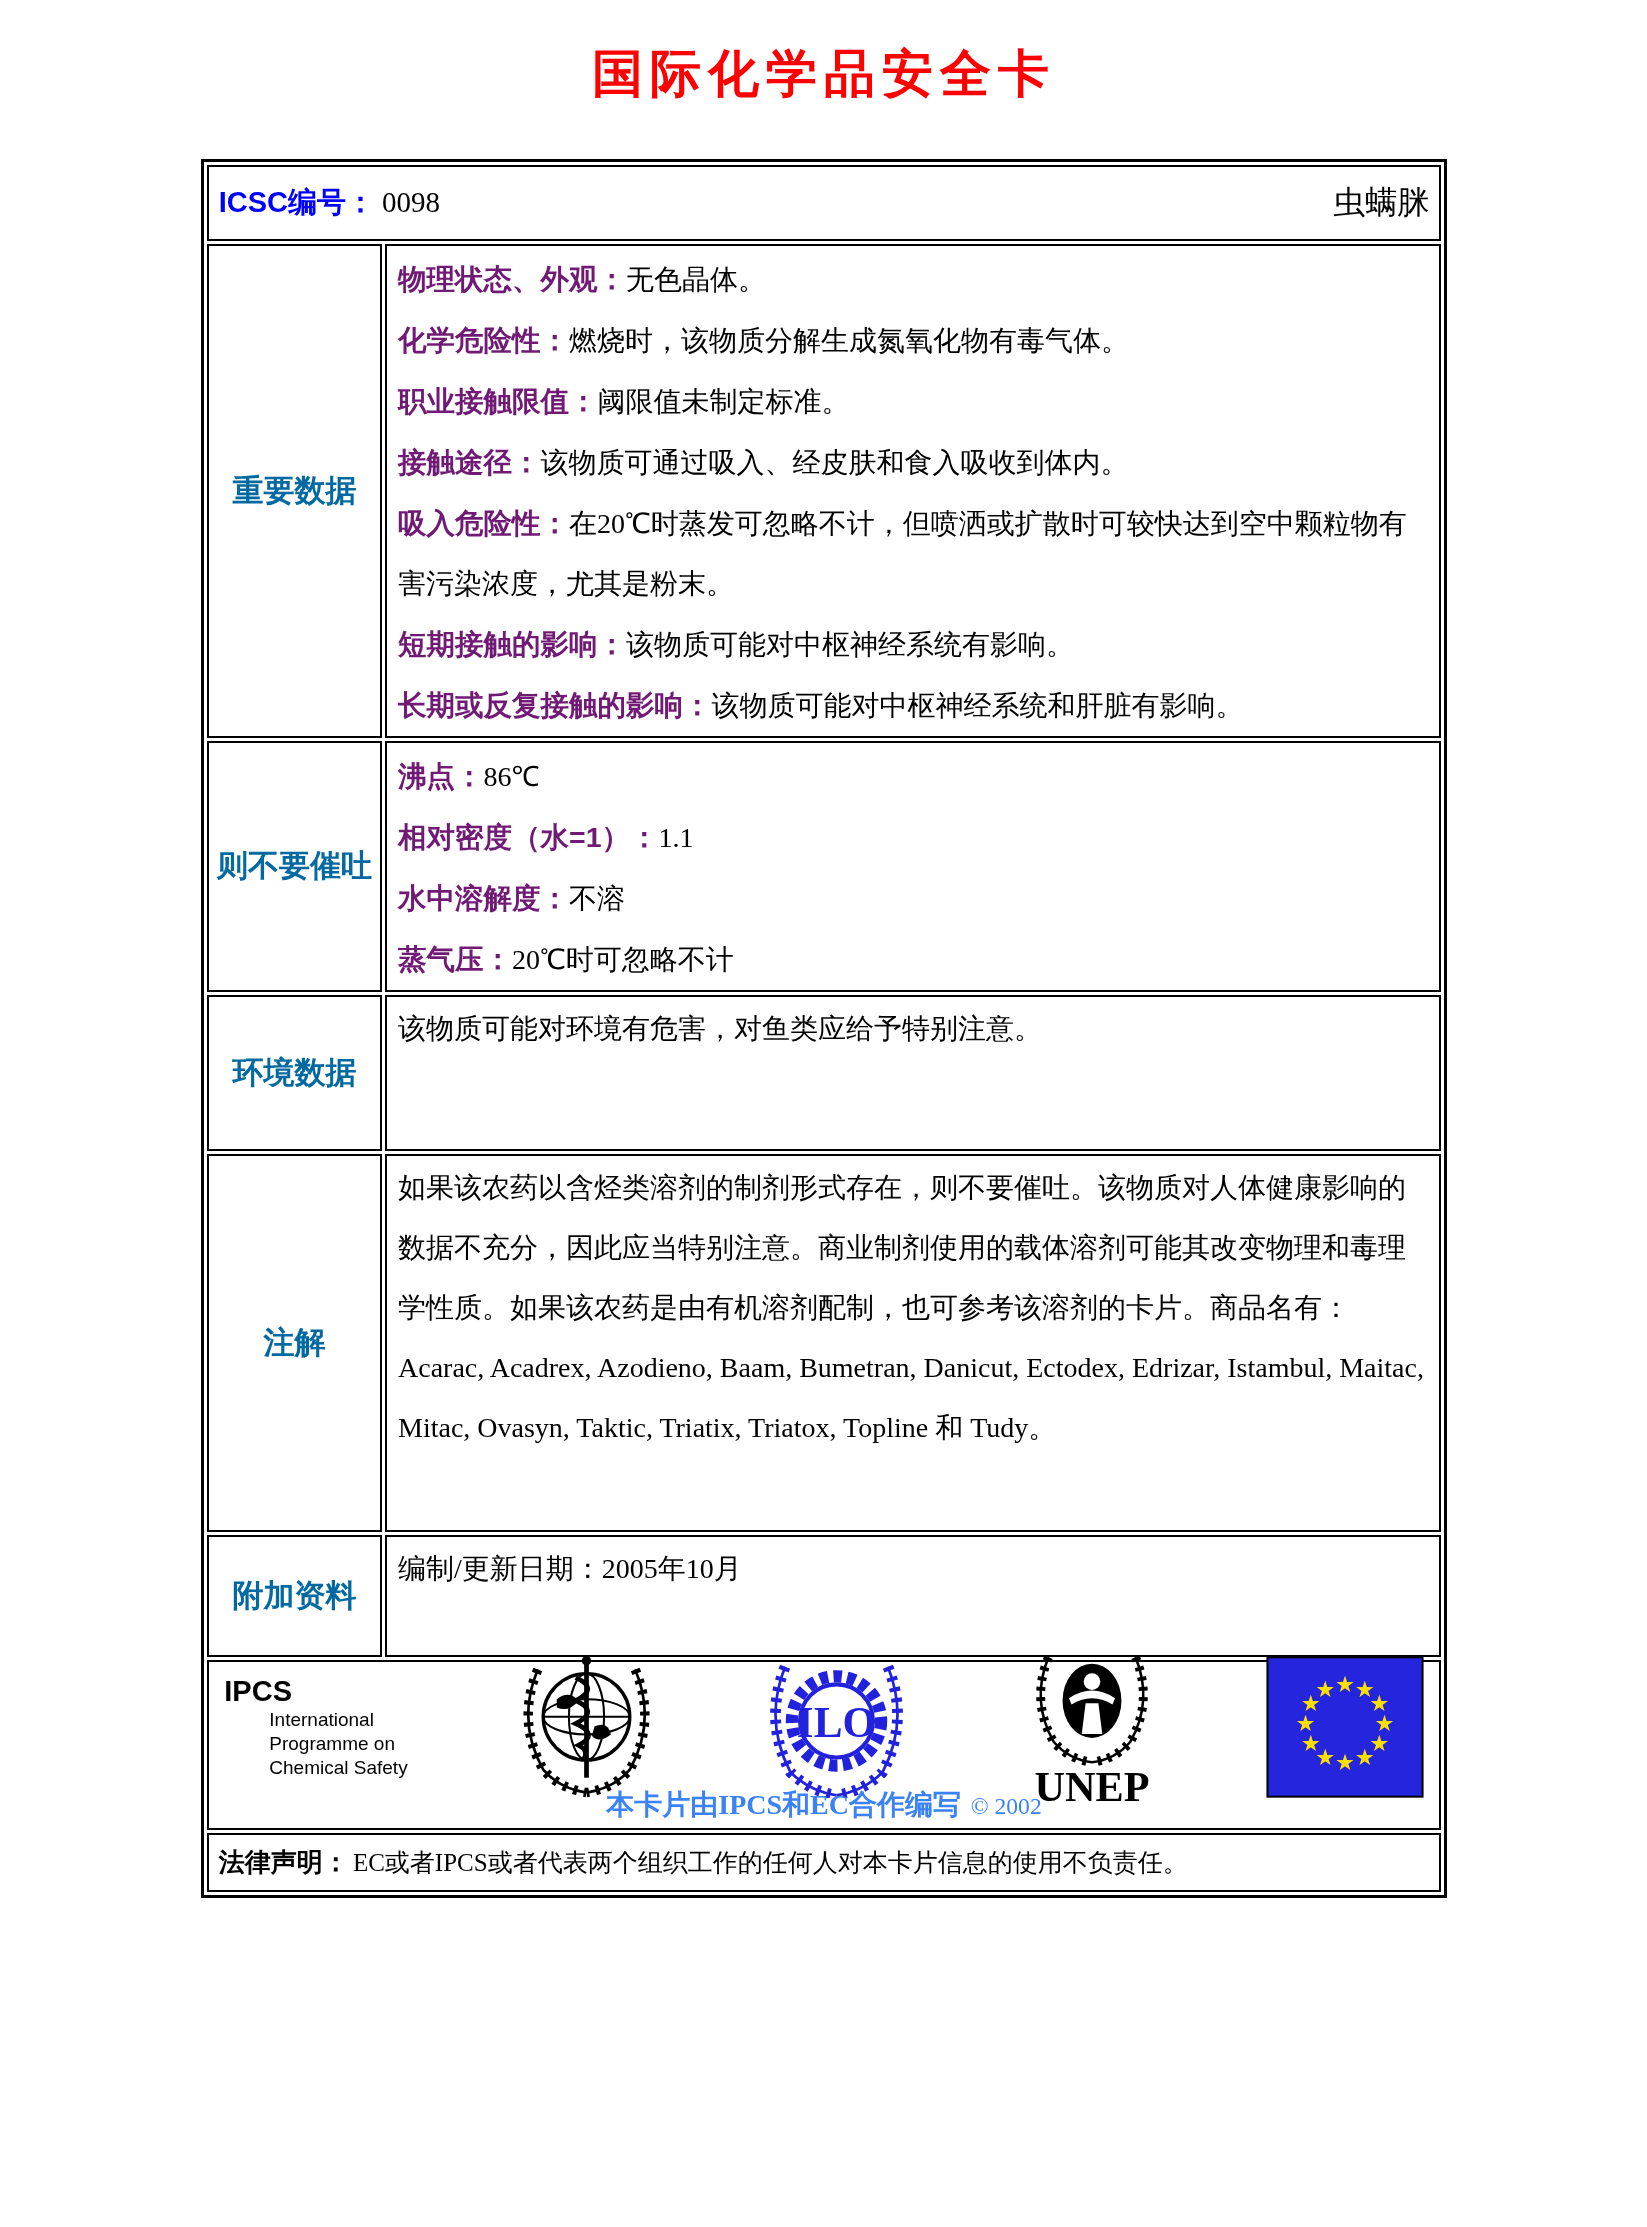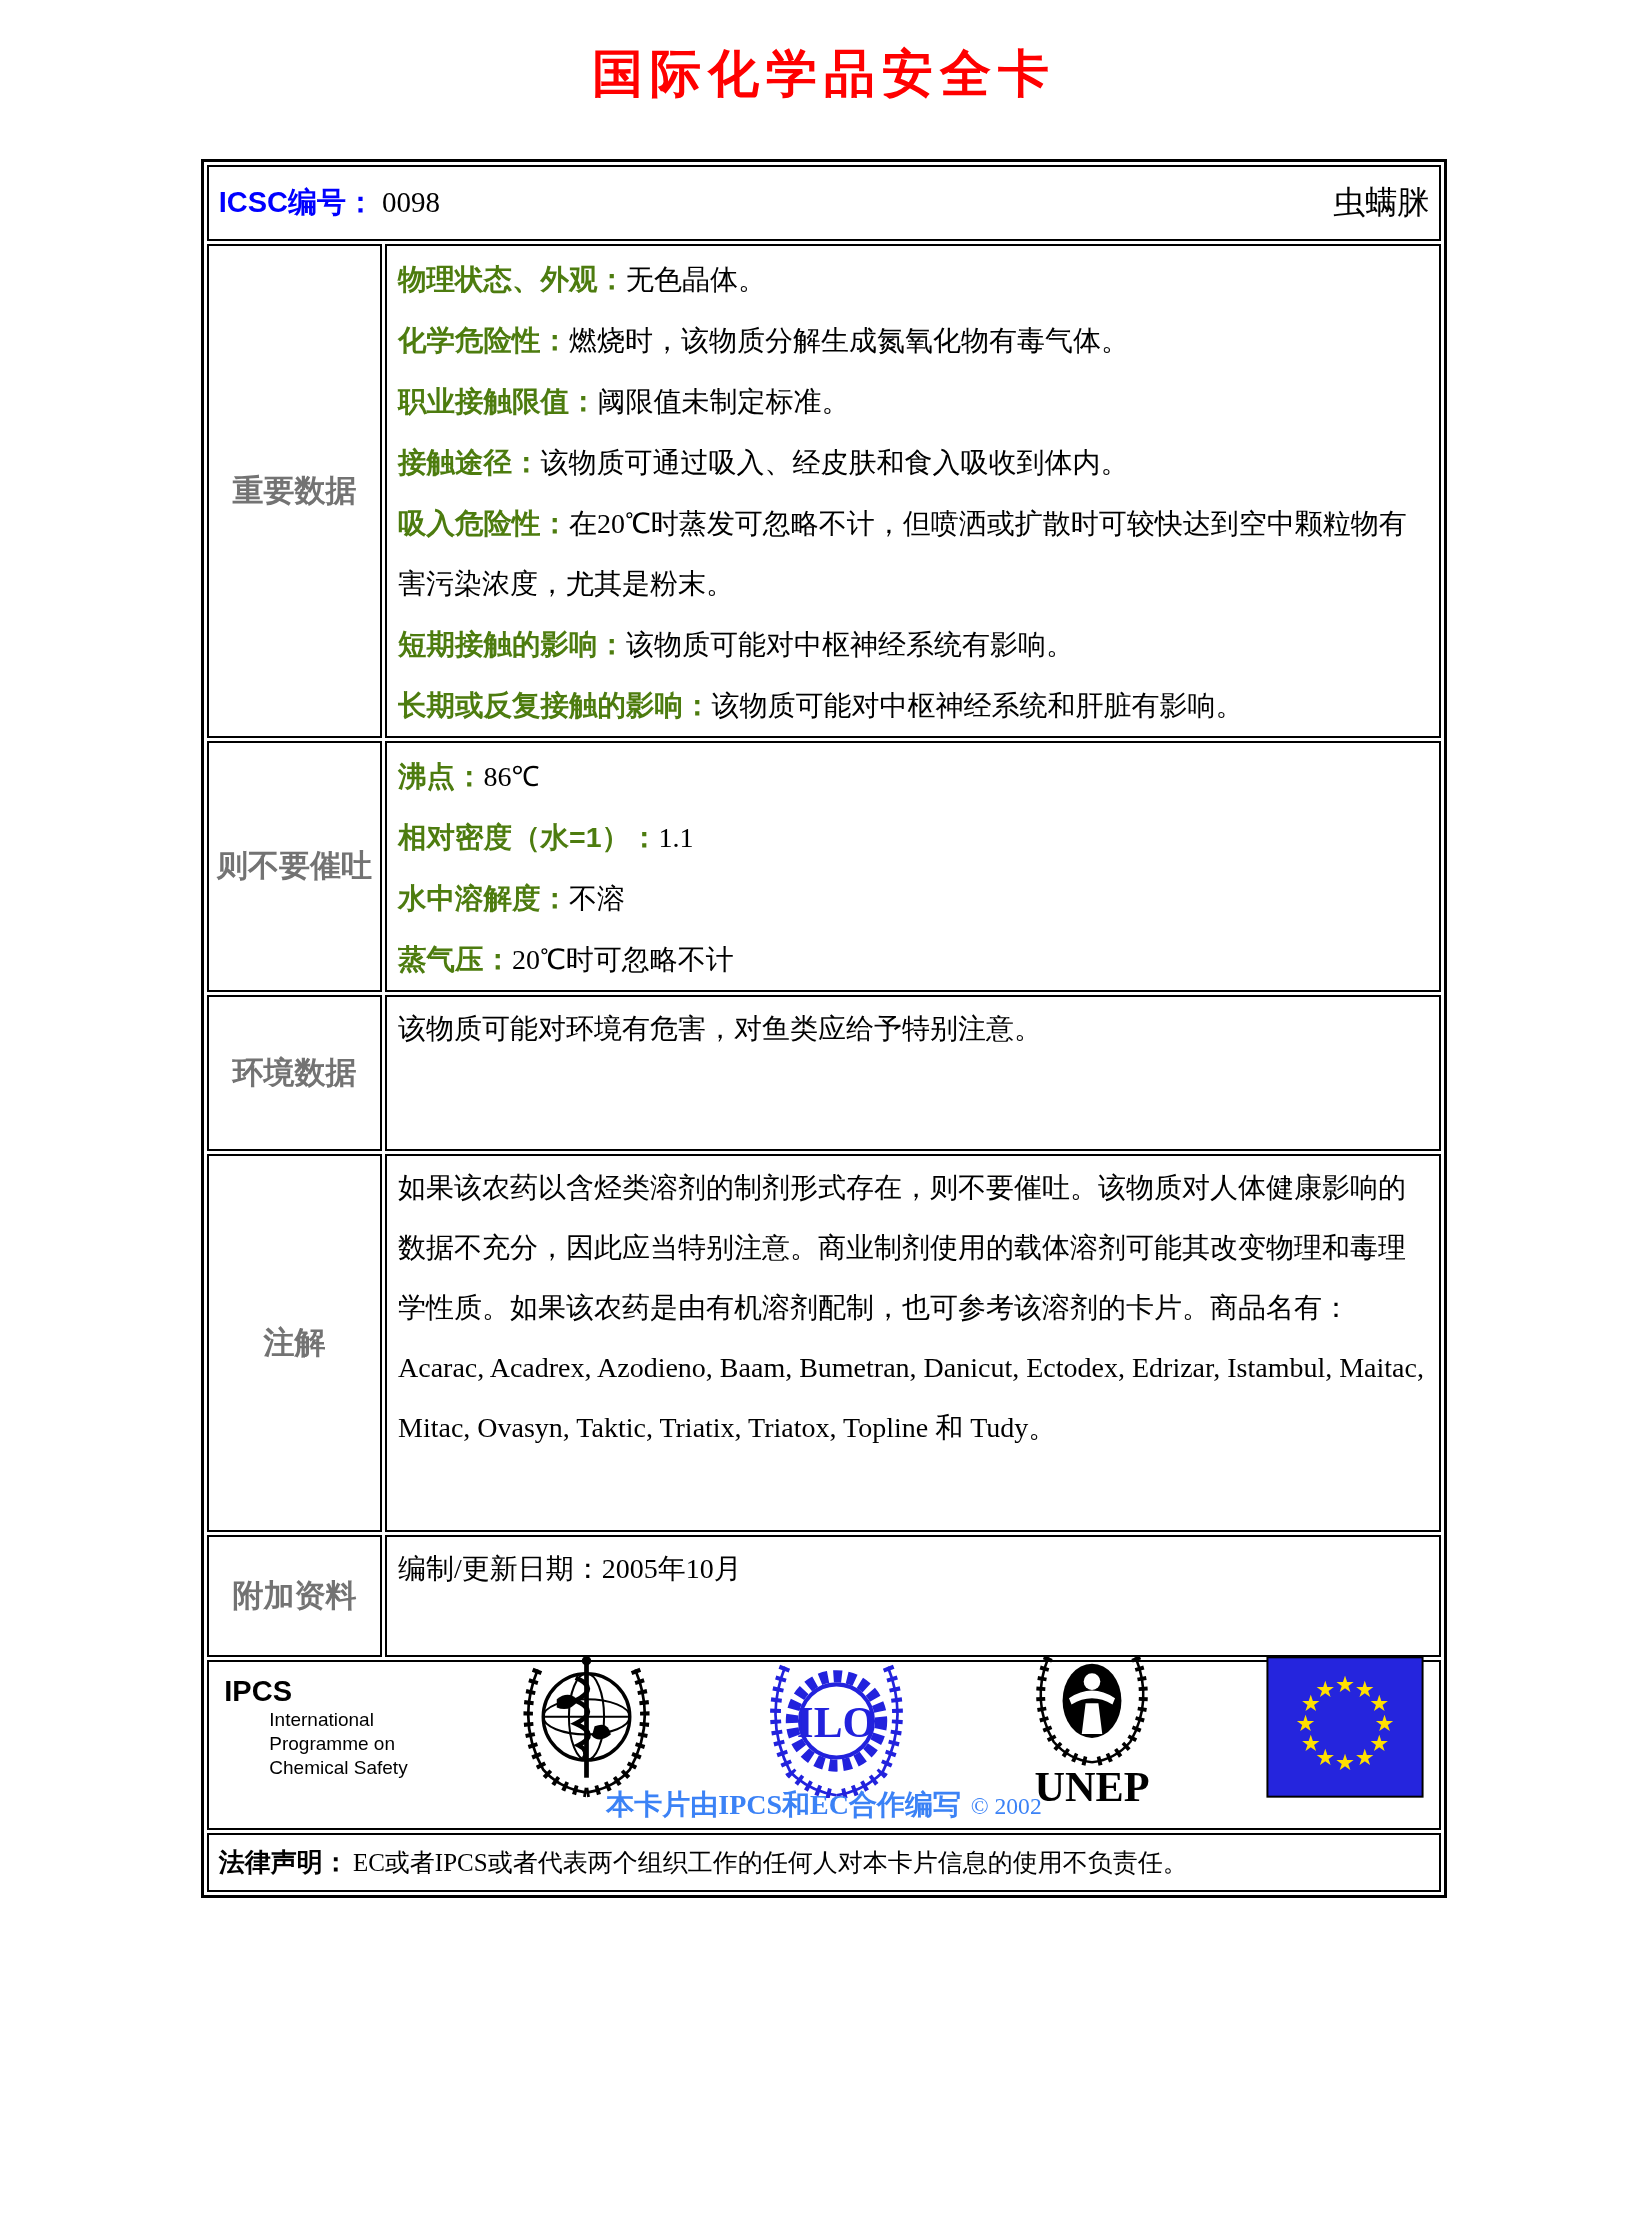--- a/index.html
+++ b/index.html
@@ -15,26 +15,26 @@
   }
   table.card {
     margin:50px auto 0 auto; width:1246px;
     border-collapse:separate; border-spacing:3.5px;
     border:3.5px solid #000; table-layout:fixed; background:#fff;
   }
   td { border:2.1px solid #000; vertical-align:top; background:#fff; }
   col.c1 { width:175px; }
   td.lblcell {
     vertical-align:middle; text-align:center;
-    color:#737373; font-weight:bold; font-size:31px;
+    color:#0369a1; font-weight:bold; font-size:31px;
     font-family:"Liberation Sans", sans-serif;
   }
   td.content { padding:2.8px 11px 0 11px; font-size:28px; line-height:60px; }
   td.content .k {
-    color:#4d7c0f; font-weight:bold;
+    color:#701a75; font-weight:bold;
     font-family:"Liberation Sans", sans-serif; font-size:28.5px;
   }
   td.content .v { color:#000; font-family:"Liberation Serif", serif; }
   td.headrow { height:76px; vertical-align:middle; padding:0 9.7px; }
   .headflex { display:flex; justify-content:space-between; align-items:center; }
   .icsc-label {
     color:#0000ff; font-weight:bold; font-size:29px;
     font-family:"Liberation Sans", sans-serif;
   }
   .icsc-number { font-size:29px; margin-left:7px; font-family:"Liberation Serif", serif; }

